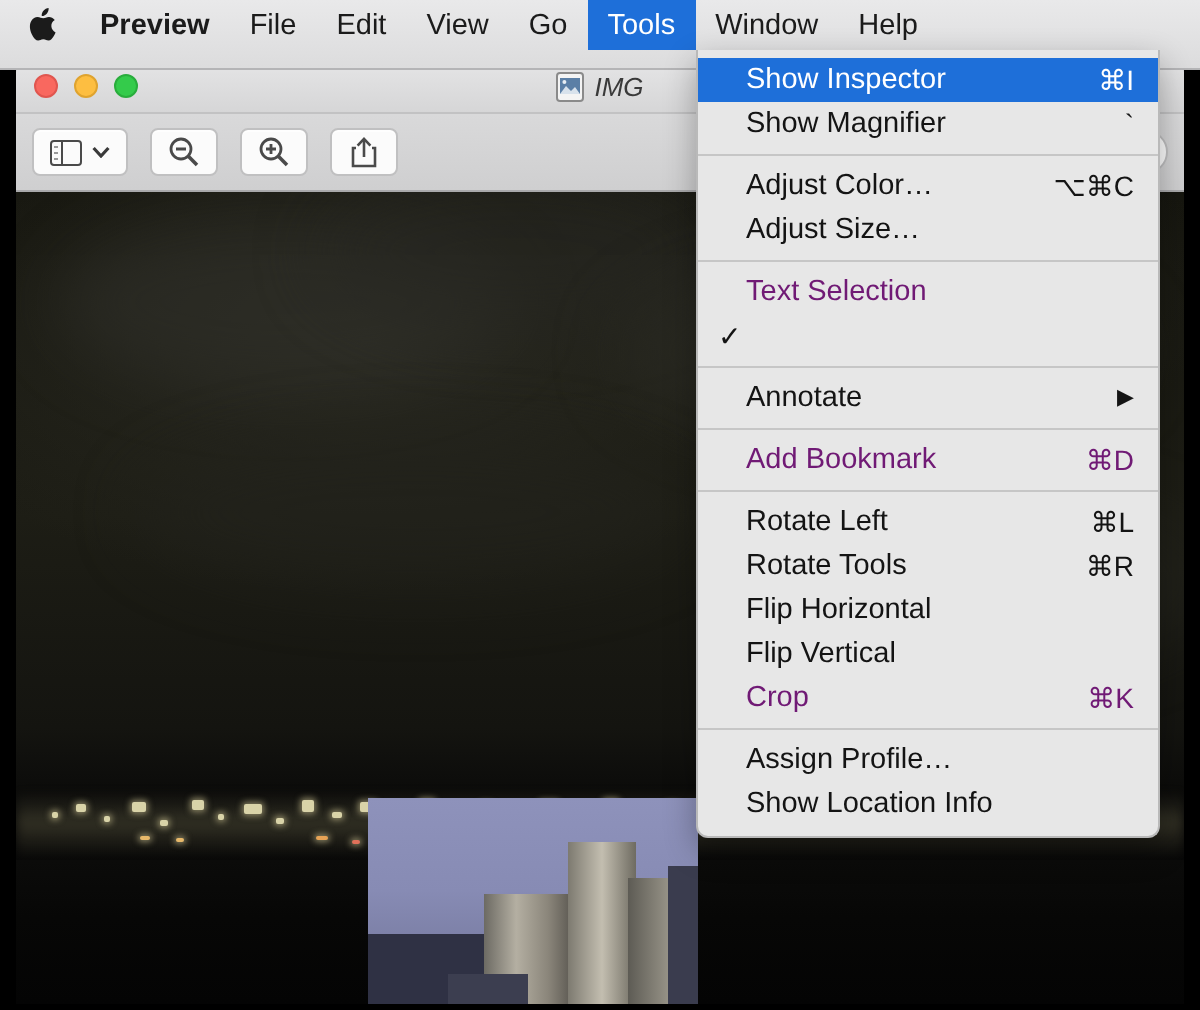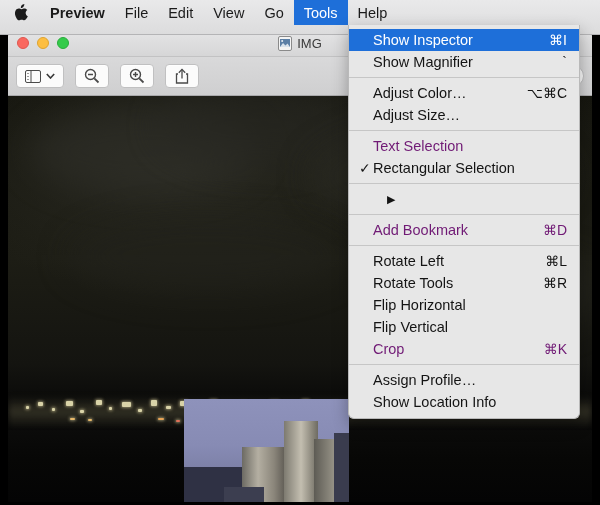--- a/index.html
+++ b/index.html
@@ -73,20 +73,21 @@
     z-index: 10;
   }
 
   .titlebar {
     position: relative;
     height: 26px;
     background: linear-gradient(to bottom, #e5e5e6 0%, #d6d6d7 100%);
     border-bottom: 1px solid #c2c2c3;
     display: flex;
     align-items: center;
+    font-style: italic;
   }
   .traffic {
     display: flex;
     gap: 8px;
     padding-left: 9px;
     align-items: center;
   }
   .tl {
     width: 12px; height: 12px;
     border-radius: 50%;
@@ -473,20 +474,21 @@
           <path d="M13.8 12.2c-.35.8-.52 1.16-.97 1.87-.63.99-1.52 2.22-2.62 2.23-.98.01-1.23-.64-2.56-.63-1.33.01-1.6.64-2.58.63-1.1-.01-1.94-1.12-2.57-2.11C.73 11.4.54 8.16 1.63 6.44c.77-1.22 1.99-1.94 3.14-1.94 1.17 0 1.9.64 2.87.64.94 0 1.51-.64 2.86-.64 1.02 0 2.11.56 2.88 1.52-2.53 1.39-2.12 5.01.42 6.18z" fill="#1b1b1b"></path>
         </svg>
       </span>
     </div>
     <div class="mb-item bold">Preview</div>
     <div class="mb-item">File</div>
     <div class="mb-item">Edit</div>
     <div class="mb-item">View</div>
     <div class="mb-item">Go</div>
     <div class="mb-item active">Tools</div>
+    <div class="mb-item">Window</div>
     <div class="mb-item">Help</div>
   </div>
 
   <div class="menu" id="tools-menu">
       <div class="mi highlight">
         <span class="check"></span>
         <span class="label">Show Inspector</span>
         <span class="short">⌘I</span>
       </div>
       <div class="mi">
@@ -504,25 +506,25 @@
         <span class="check"></span>
         <span class="label">Adjust Size…</span>
       </div>
       <div class="sep"></div>
       <div class="mi disabled">
         <span class="check"></span>
         <span class="label">Text Selection</span>
       </div>
       <div class="mi">
         <span class="check">✓</span>
-        <span class="label">Rectangular Selection</span>
       </div>
       <div class="sep"></div>
       <div class="mi">
         <span class="check"></span>
+        <span class="label">Annotate</span>
         <span class="submenu-arrow">▶</span>
       </div>
       <div class="sep"></div>
       <div class="mi disabled">
         <span class="check"></span>
         <span class="label">Add Bookmark</span>
         <span class="short">⌘D</span>
       </div>
       <div class="sep"></div>
       <div class="mi">

